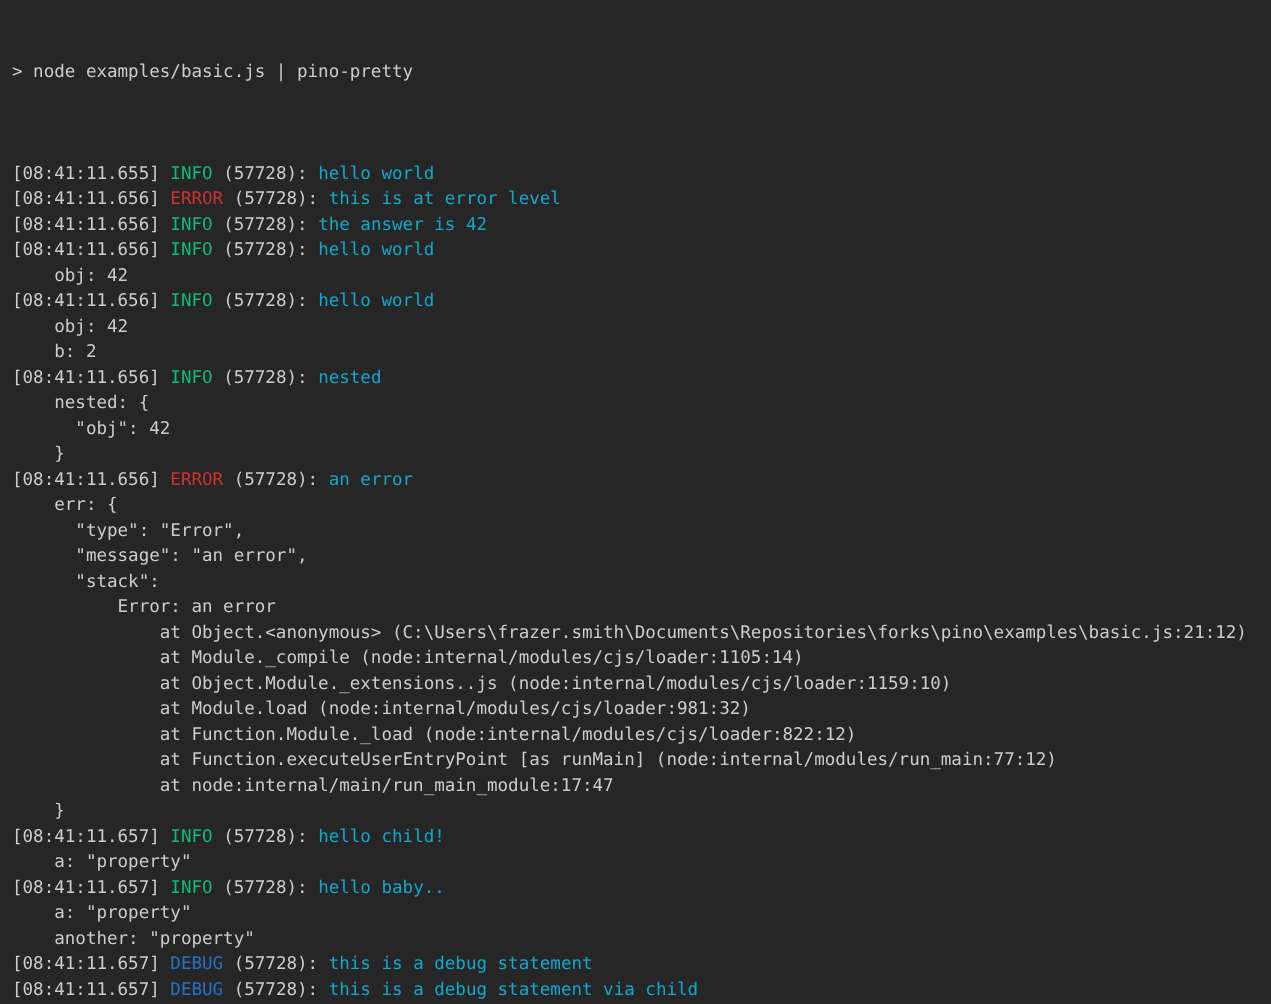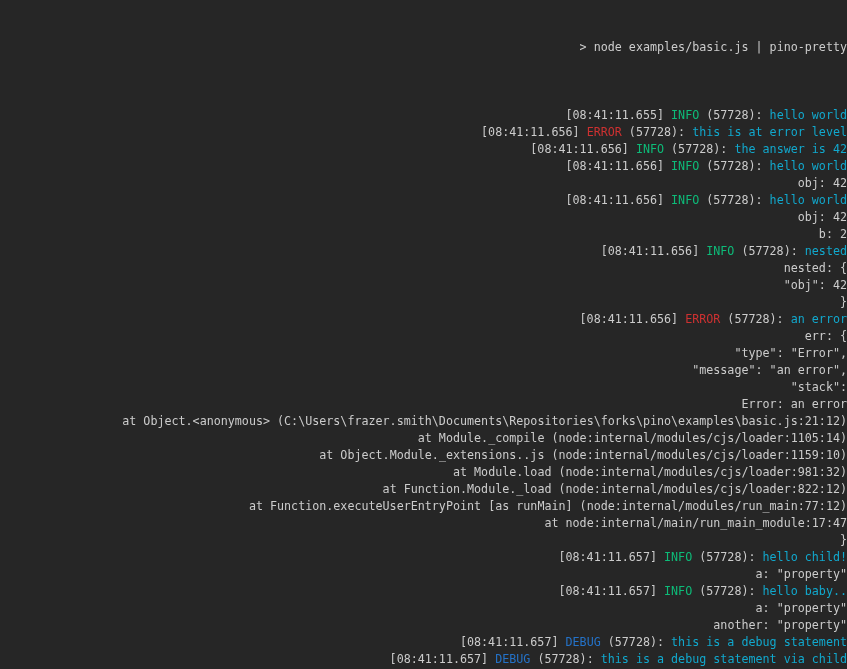--- a/index.html
+++ b/index.html
@@ -16,21 +16,20 @@
     font-family: "DejaVu Sans Mono", "Liberation Mono", monospace;
     font-size: 11.7px;
     line-height: 17px;
     padding: 5px 0 0 8px;
     white-space: pre;
     color: #cccccc;
   }
   .line {
     height: 17px;
     white-space: pre;
-    text-align: right;
   }
 </style>
 </head>
 <body style="background: rgb(38, 38, 38);">
 
 <div class="terminal" style="color: rgb(204, 204, 204);">
   <div class="line">&gt; node examples/basic.js | pino-pretty</div>
   <div id="log-lines"><div class="line">&nbsp;</div><div class="line"><span>[08:41:11.655] </span><span style="color: rgb(13, 188, 121);">INFO</span><span> (57728): </span><span style="color: rgb(17, 168, 205);">hello world</span></div><div class="line"><span>[08:41:11.656] </span><span style="color: rgb(205, 49, 49);">ERROR</span><span> (57728): </span><span style="color: rgb(17, 168, 205);">this is at error level</span></div><div class="line"><span>[08:41:11.656] </span><span style="color: rgb(13, 188, 121);">INFO</span><span> (57728): </span><span style="color: rgb(17, 168, 205);">the answer is 42</span></div><div class="line"><span>[08:41:11.656] </span><span style="color: rgb(13, 188, 121);">INFO</span><span> (57728): </span><span style="color: rgb(17, 168, 205);">hello world</span></div><div class="line">    obj: 42</div><div class="line"><span>[08:41:11.656] </span><span style="color: rgb(13, 188, 121);">INFO</span><span> (57728): </span><span style="color: rgb(17, 168, 205);">hello world</span></div><div class="line">    obj: 42</div><div class="line">    b: 2</div><div class="line"><span>[08:41:11.656] </span><span style="color: rgb(13, 188, 121);">INFO</span><span> (57728): </span><span style="color: rgb(17, 168, 205);">nested</span></div><div class="line">    nested: {</div><div class="line">      "obj": 42</div><div class="line">    }</div><div class="line"><span>[08:41:11.656] </span><span style="color: rgb(205, 49, 49);">ERROR</span><span> (57728): </span><span style="color: rgb(17, 168, 205);">an error</span></div><div class="line">    err: {</div><div class="line">      "type": "Error",</div><div class="line">      "message": "an error",</div><div class="line">      "stack":</div><div class="line">          Error: an error</div><div class="line">              at Object.&lt;anonymous&gt; (C:\Users\frazer.smith\Documents\Repositories\forks\pino\examples\basic.js:21:12)</div><div class="line">              at Module._compile (node:internal/modules/cjs/loader:1105:14)</div><div class="line">              at Object.Module._extensions..js (node:internal/modules/cjs/loader:1159:10)</div><div class="line">              at Module.load (node:internal/modules/cjs/loader:981:32)</div><div class="line">              at Function.Module._load (node:internal/modules/cjs/loader:822:12)</div><div class="line">              at Function.executeUserEntryPoint [as runMain] (node:internal/modules/run_main:77:12)</div><div class="line">              at node:internal/main/run_main_module:17:47</div><div class="line">    }</div><div class="line"><span>[08:41:11.657] </span><span style="color: rgb(13, 188, 121);">INFO</span><span> (57728): </span><span style="color: rgb(17, 168, 205);">hello child!</span></div><div class="line">    a: "property"</div><div class="line"><span>[08:41:11.657] </span><span style="color: rgb(13, 188, 121);">INFO</span><span> (57728): </span><span style="color: rgb(17, 168, 205);">hello baby..</span></div><div class="line">    a: "property"</div><div class="line">    another: "property"</div><div class="line"><span>[08:41:11.657] </span><span style="color: rgb(36, 114, 200);">DEBUG</span><span> (57728): </span><span style="color: rgb(17, 168, 205);">this is a debug statement</span></div><div class="line"><span>[08:41:11.657] </span><span style="color: rgb(36, 114, 200);">DEBUG</span><span> (57728): </span><span style="color: rgb(17, 168, 205);">this is a debug statement via child</span></div><div class="line">    another: "property"</div></div>
 </div>
 

